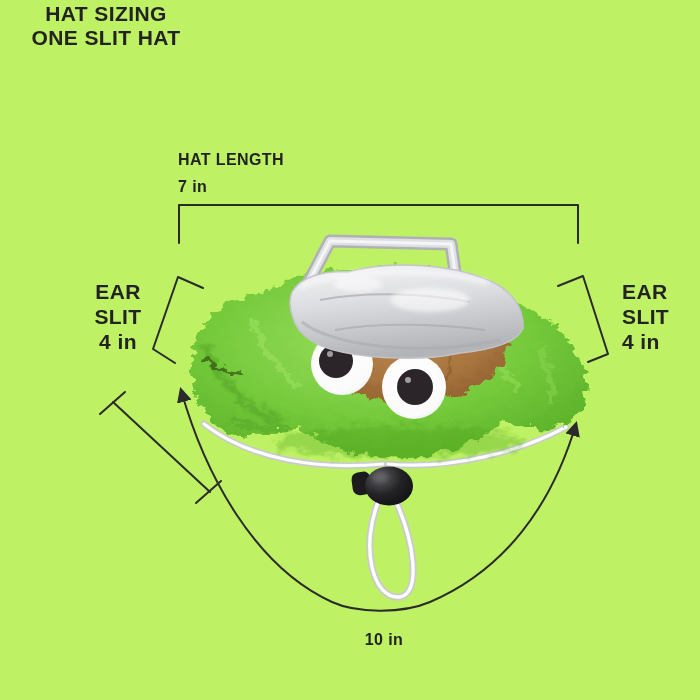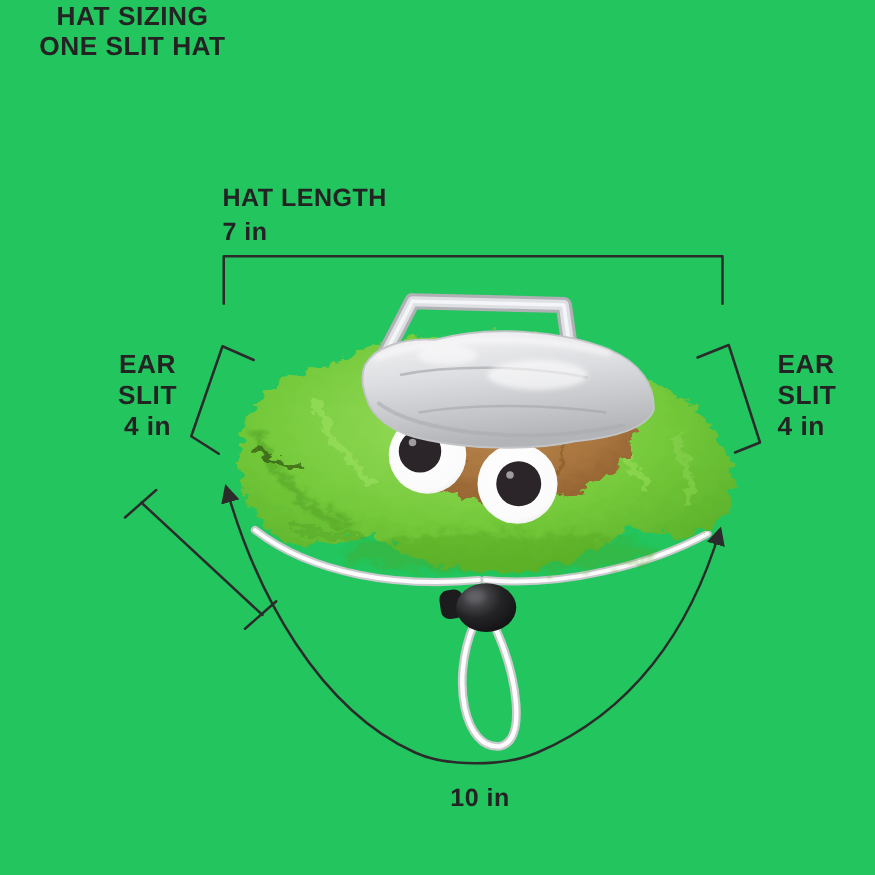--- a/index.html
+++ b/index.html
@@ -1,21 +1,21 @@
 <!DOCTYPE html>
 <html><head>
 <meta charset="utf-8">
 <style>
   html,body{margin:0;padding:0;background:#ffffff;}
   .canvas{
-    position:relative;width:700px;height:700px;background:#22c55e;overflow:hidden;
+    position:relative;width:700px;height:700px;background:#bef264;overflow:hidden;
     font-family:"Liberation Sans","DejaVu Sans",sans-serif;color:#232323;
   }
   .label{
-    position:absolute;font-weight:600;font-size:20px;line-height:26px;
+    position:absolute;font-weight:600;font-size:16px;line-height:26px;
     letter-spacing:0.4px;color:#232323;white-space:nowrap;
   }
   .label .ln{display:block;}
   .title-block{top:2px;left:6px;width:200px;text-align:center;font-size:21px;line-height:24px;}
   .hat-length{top:146px;left:178px;text-align:left;line-height:27px;}
   .ear-left{top:279px;left:68px;width:100px;text-align:center;font-size:21px;line-height:25px;}
   .ear-right{top:279px;left:622px;width:100px;text-align:left;font-size:21px;line-height:25px;}
   .hat-width{top:448px;left:64px;width:100px;text-align:center;line-height:26px;}
   .strap-length{top:626px;left:254px;width:260px;text-align:center;line-height:27px;}
   svg.art{position:absolute;top:0;left:0;}

